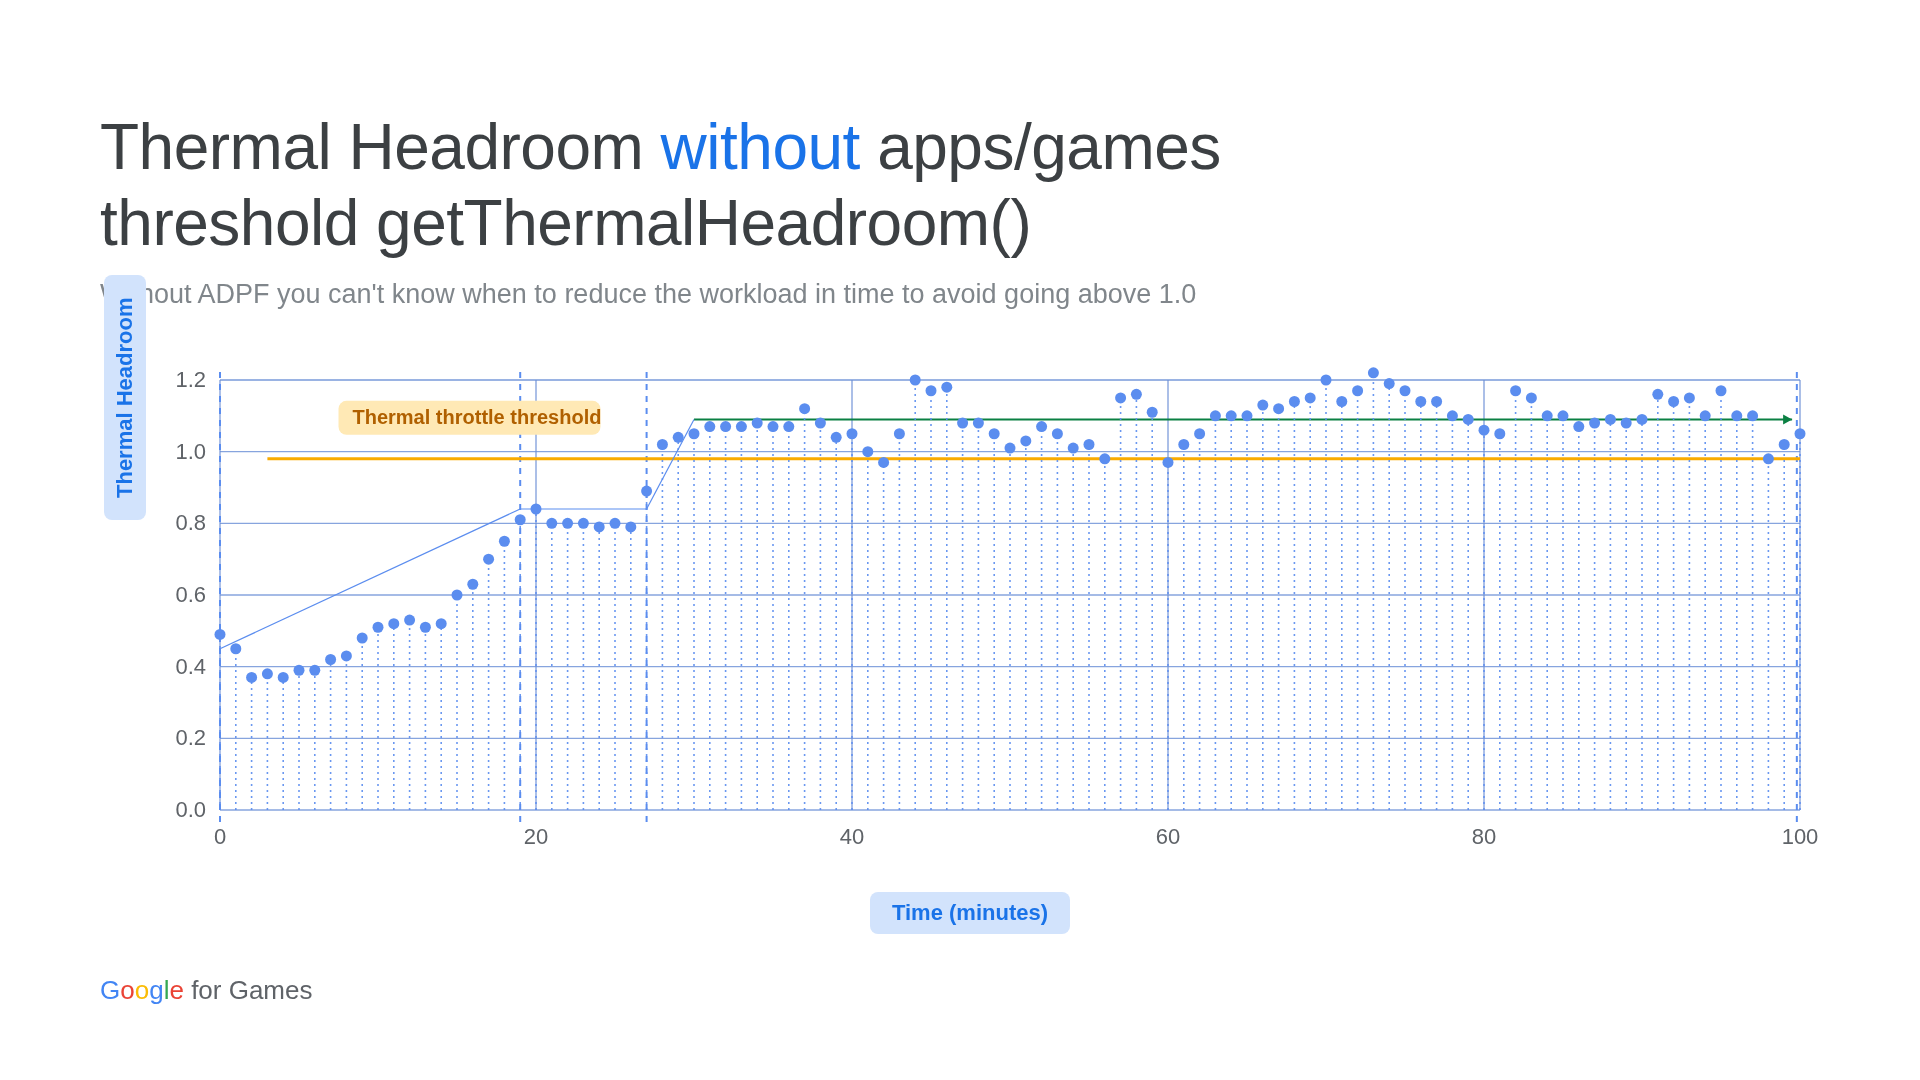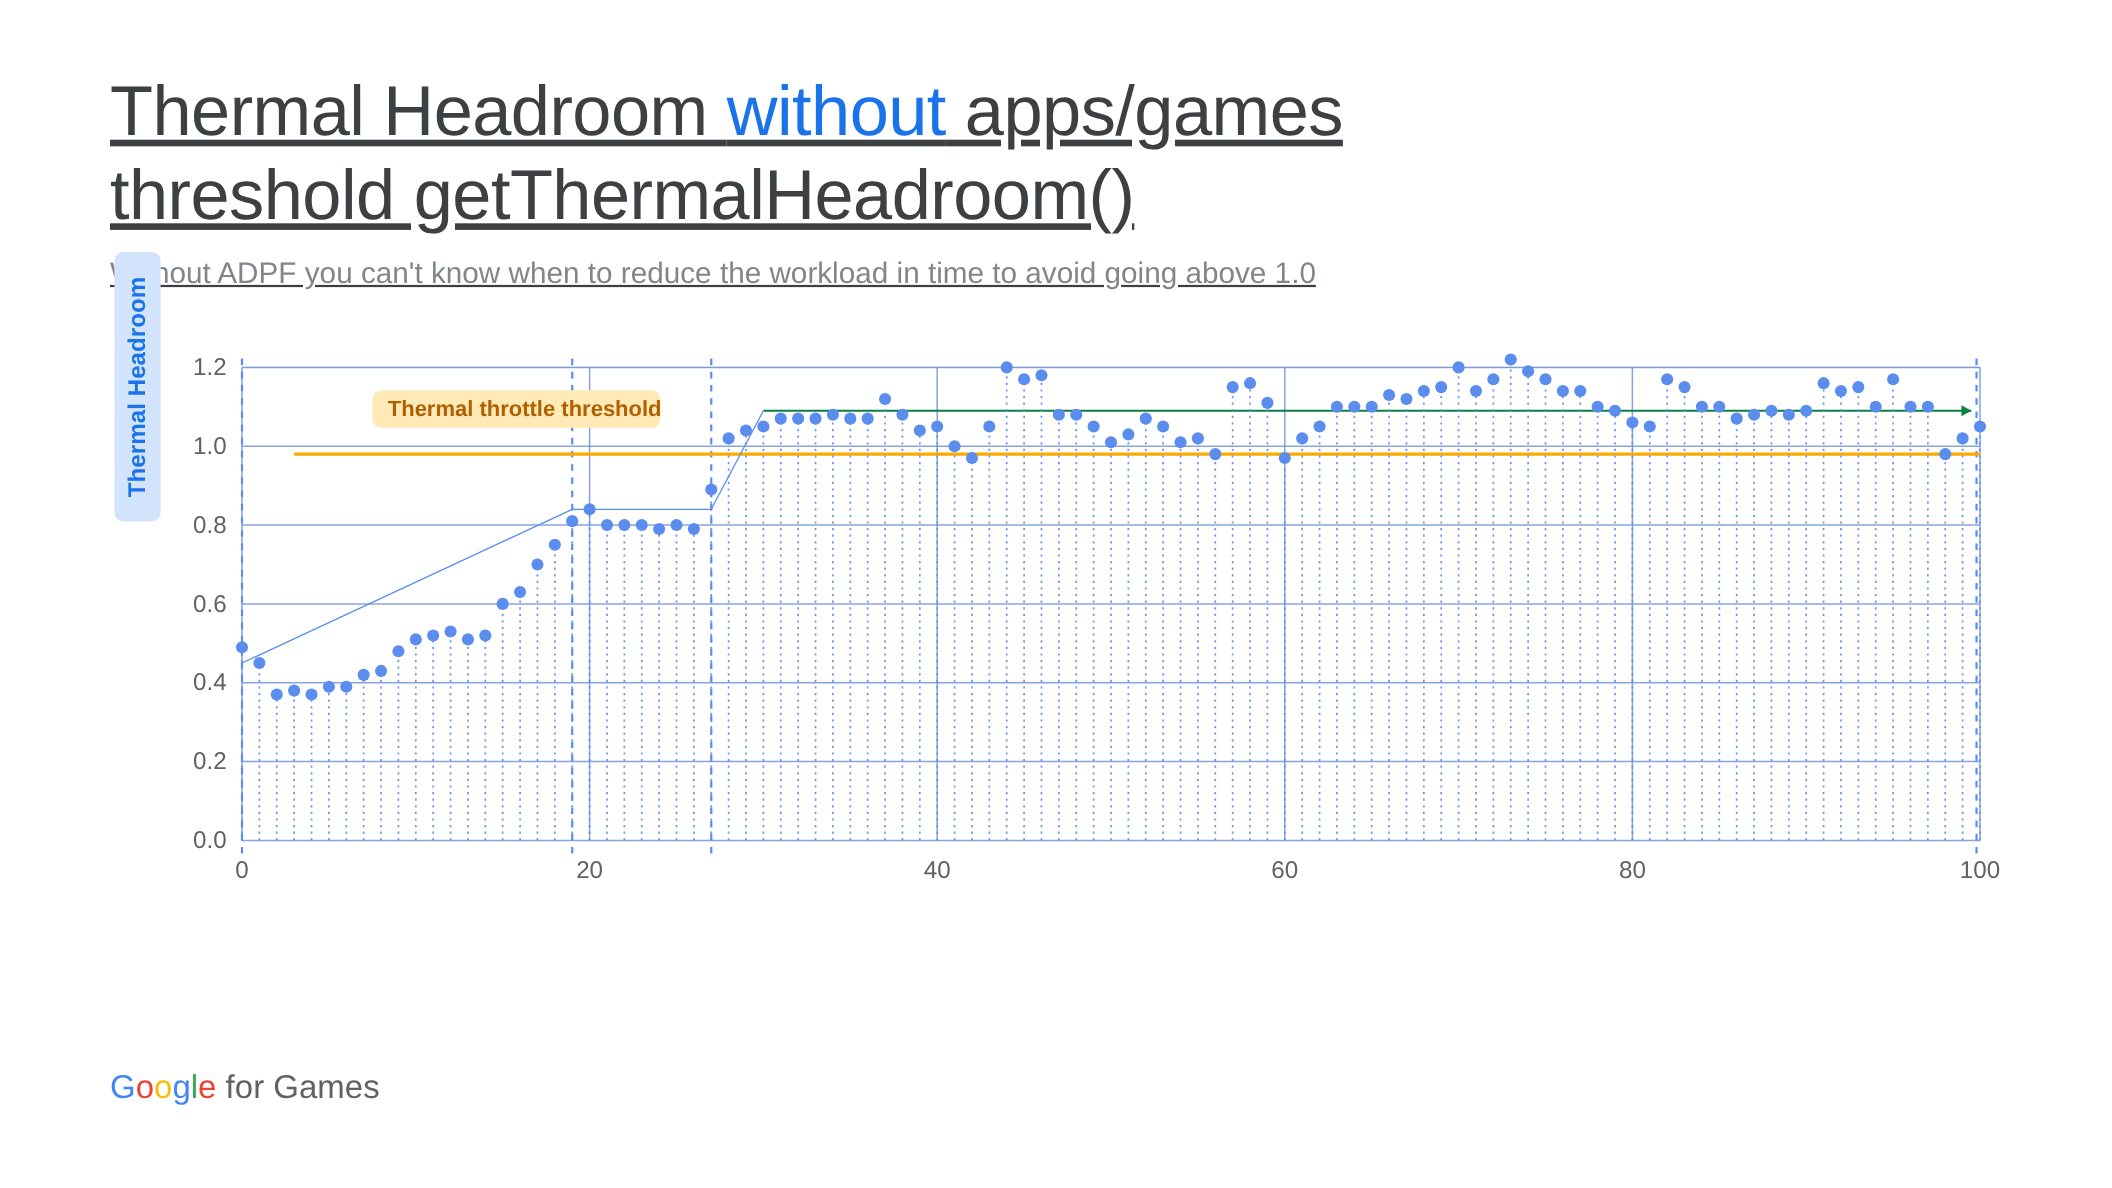--- a/index.html
+++ b/index.html
@@ -10,22 +10,21 @@
     font-family: "Google Sans", "Product Sans", "Helvetica Neue", Arial, sans-serif;
     background: #ffffff;
     color: #3c4043;
     overflow: hidden;
   }
   .slide {
     position: relative;
     width: 1920px;
     height: 1048px;
     box-sizing: border-box;
-    padding: 64px 100px 40px 100px;
-    text-decoration: underline;
+    padding: 110px 100px 40px 100px;
   }
   .title {
     font-size: 64px;
     line-height: 1.18;
     font-weight: 400;
     color: #3c4043;
     margin: 0 0 18px 0;
     letter-spacing: -0.5px;
   }
   .title .accent {
@@ -70,21 +69,21 @@
   }
   .annot-text {
     font-size: 20px;
     font-weight: 600;
     fill: #b06000;
   }
   .footer-brand {
     position: absolute;
     left: 100px;
     bottom: 42px;
-    font-size: 30px;
+    font-size: 26px;
     color: #5f6368;
   }
   .g-logo span { font-weight: 500; }
   .g-blue  { color:#4285F4; }
   .g-red   { color:#EA4335; }
   .g-yellow{ color:#FBBC05; }
   .g-green { color:#34A853; }
 </style>
 </head>
 <body>
@@ -340,20 +339,23 @@
         <line x1="1648.3999999999999" y1="460" x2="1648.3999999999999" y2="108.83333333333331" stroke="#5b8def" stroke-width="1.6" stroke-dasharray="2 4" opacity="0.9"></line>
         <circle cx="1648.3999999999999" cy="108.83333333333331" r="5.5" fill="#5b8def"></circle>
         <line x1="1664.2" y1="460" x2="1664.2" y2="94.49999999999994" stroke="#5b8def" stroke-width="1.6" stroke-dasharray="2 4" opacity="0.9"></line>
         <circle cx="1664.2" cy="94.49999999999994" r="5.5" fill="#5b8def"></circle>
         <line x1="1680" y1="460" x2="1680" y2="83.74999999999994" stroke="#5b8def" stroke-width="1.6" stroke-dasharray="2 4" opacity="0.9"></line>
         <circle cx="1680" cy="83.74999999999994" r="5.5" fill="#5b8def"></circle>
         <rect x="218.5" y="50.833333333333314" width="262" height="34" rx="8" ry="8" fill="#ffe9b5"></rect>
         <text x="232.5" y="73.83333333333331" class="annot-text">Thermal throttle threshold</text>
       </svg>
 
+    <div class="xaxis-label-wrap">
+      <span class="axis-pill">Time (minutes)</span>
+    </div>
   </div>
 
   <div class="footer-brand">
     <span class="g-logo">
       <span class="g-blue">G</span><span class="g-red">o</span><span class="g-yellow">o</span><span class="g-blue">g</span><span class="g-green">l</span><span class="g-red">e</span>
     </span><span> for Games</span>
   </div>
 
 </div>
 

